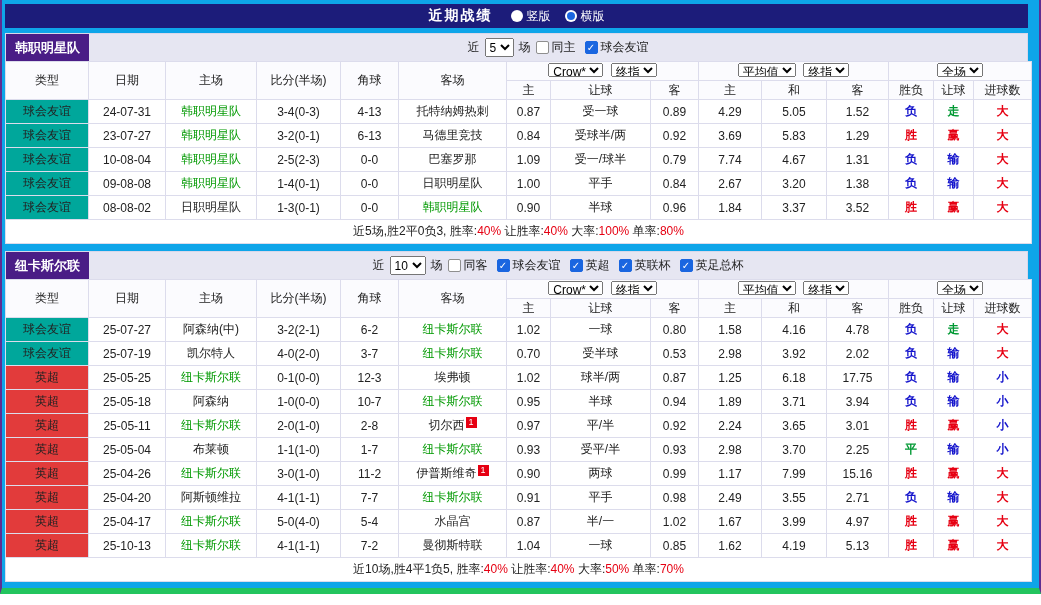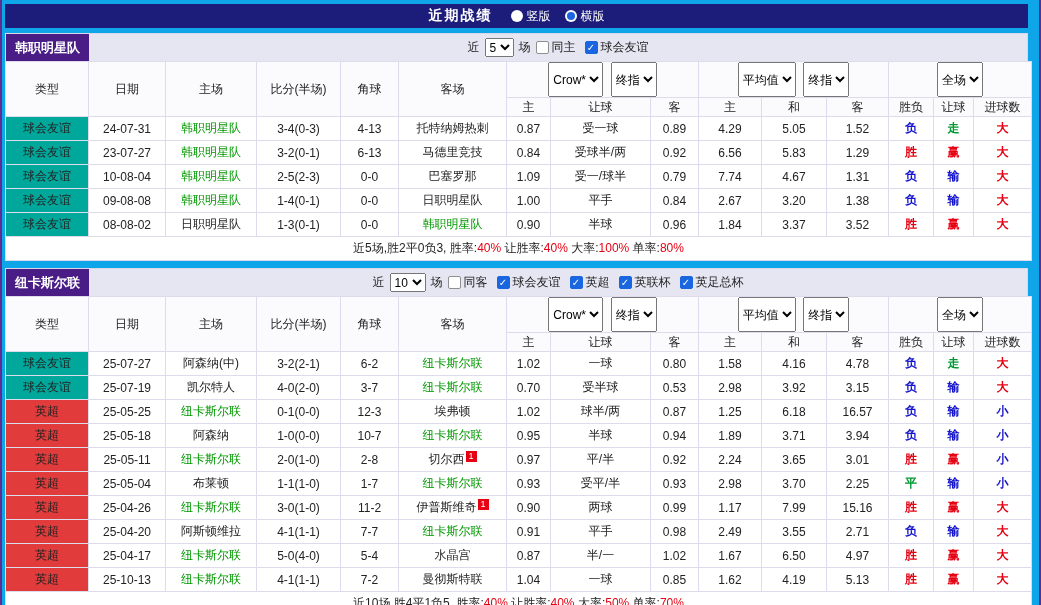--- a/index.html
+++ b/index.html
@@ -82,21 +82,21 @@
     padding: 0 2px;
     overflow: hidden;
     white-space: nowrap;
   }
   .stats-table thead th {
     height: 19px;
     font-weight: normal;
     background: #fbfbfe;
     color: #222;
   }
-  .stats-table thead select { font-size: 12px; height: 35px; margin: 0 2px; }
+  .stats-table thead select { font-size: 12px; height: 14px; margin: 0 2px; }
   .stats-table tbody td { height: 24px; color: #222; background: #fff; }
   .type-cell { color: #fff; font-size: 12px; }
   .team { color: #222; }
   .team.focal { color: #009900; }
   .score { color: #b22222; }
   .resu { font-weight: bold; }
   .rank {
     display: inline-block;
     background: #e60012; color: #fff;
     font-size: 9px; line-height: 11px; min-width: 11px; height: 11px;
@@ -214,21 +214,21 @@
             <tr>
               <td class="type-cell" style="background: rgb(0, 167, 155);">球会友谊</td>
               <td>23-07-27</td>
               <td class="team focal">韩职明星队</td>
               <td class="score">3-2(0-1)</td>
               <td>6-13</td>
               <td class="team">马德里竞技</td>
               <td>0.84</td>
               <td>受球半/两</td>
               <td>0.92</td>
-              <td>6.56</td>
+              <td>3.69</td>
               <td>5.83</td>
               <td>1.29</td>
               <td class="resu" style="color: rgb(230, 0, 18);">胜</td>
               <td class="resu" style="color: rgb(230, 0, 18);">赢</td>
               <td class="resu" style="color: rgb(230, 0, 18);">大</td>
             </tr>
             <tr>
               <td class="type-cell" style="background: rgb(0, 167, 155);">球会友谊</td>
               <td>10-08-04</td>
               <td class="team focal">韩职明星队</td>
@@ -392,38 +392,38 @@
               <td>25-07-19</td>
               <td class="team">凯尔特人</td>
               <td class="score">4-0(2-0)</td>
               <td>3-7</td>
               <td class="team focal">纽卡斯尔联</td>
               <td>0.70</td>
               <td>受半球</td>
               <td>0.53</td>
               <td>2.98</td>
               <td>3.92</td>
-              <td>3.15</td>
+              <td>2.02</td>
               <td class="resu" style="color: rgb(20, 20, 204);">负</td>
               <td class="resu" style="color: rgb(20, 20, 204);">输</td>
               <td class="resu" style="color: rgb(230, 0, 18);">大</td>
             </tr>
             <tr>
               <td class="type-cell" style="background: rgb(226, 59, 59);">英超</td>
               <td>25-05-25</td>
               <td class="team focal">纽卡斯尔联</td>
               <td class="score">0-1(0-0)</td>
               <td>12-3</td>
               <td class="team">埃弗顿</td>
               <td>1.02</td>
               <td>球半/两</td>
               <td>0.87</td>
               <td>1.25</td>
               <td>6.18</td>
-              <td>16.57</td>
+              <td>17.75</td>
               <td class="resu" style="color: rgb(20, 20, 204);">负</td>
               <td class="resu" style="color: rgb(20, 20, 204);">输</td>
               <td class="resu" style="color: rgb(20, 20, 204);">小</td>
             </tr>
             <tr>
               <td class="type-cell" style="background: rgb(226, 59, 59);">英超</td>
               <td>25-05-18</td>
               <td class="team">阿森纳</td>
               <td class="score">1-0(0-0)</td>
               <td>10-7</td>
@@ -510,21 +510,21 @@
               <td class="type-cell" style="background: rgb(226, 59, 59);">英超</td>
               <td>25-04-17</td>
               <td class="team focal">纽卡斯尔联</td>
               <td class="score">5-0(4-0)</td>
               <td>5-4</td>
               <td class="team">水晶宫</td>
               <td>0.87</td>
               <td>半/一</td>
               <td>1.02</td>
               <td>1.67</td>
-              <td>6.50</td>
+              <td>3.99</td>
               <td>4.97</td>
               <td class="resu" style="color: rgb(230, 0, 18);">胜</td>
               <td class="resu" style="color: rgb(230, 0, 18);">赢</td>
               <td class="resu" style="color: rgb(230, 0, 18);">大</td>
             </tr>
             <tr>
               <td class="type-cell" style="background: rgb(226, 59, 59);">英超</td>
               <td>25-10-13</td>
               <td class="team focal">纽卡斯尔联</td>
               <td class="score">4-1(1-1)</td>

